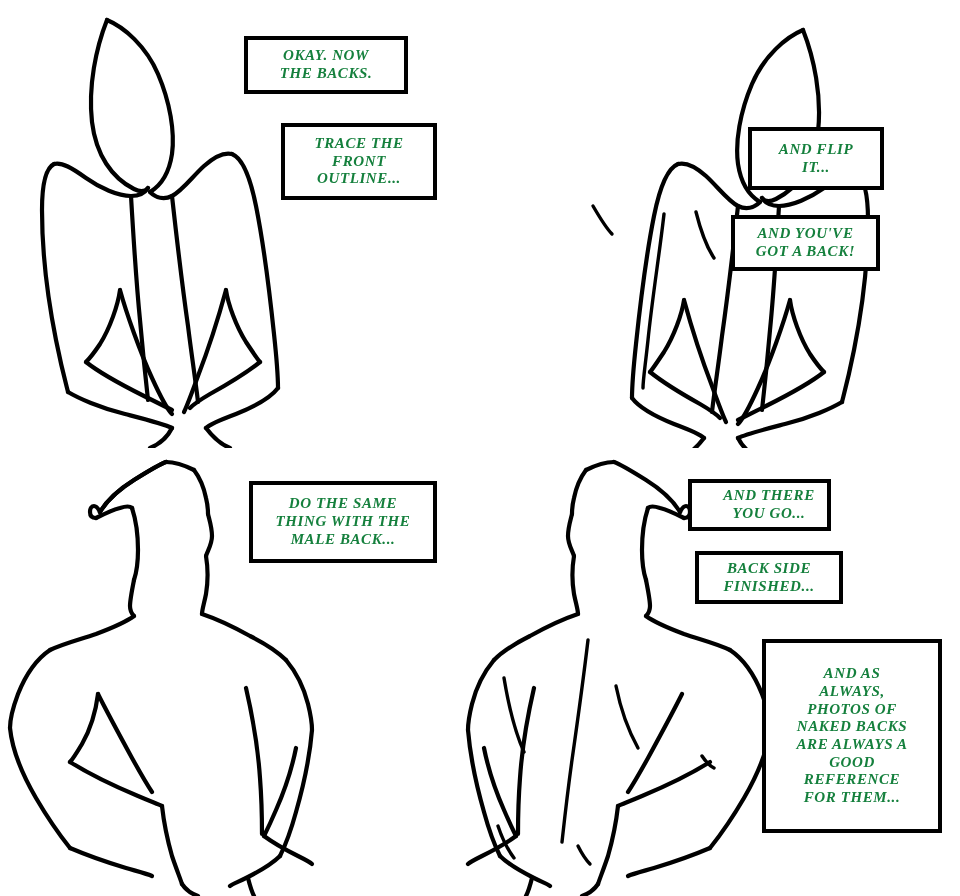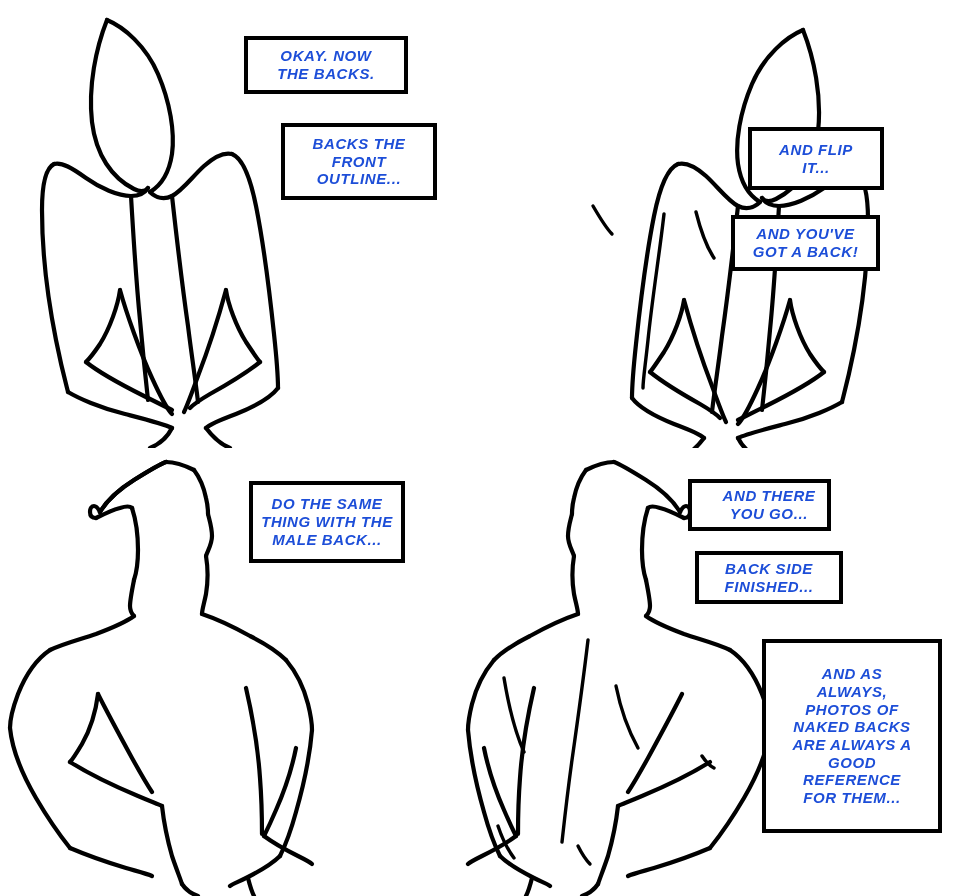--- a/index.html
+++ b/index.html
@@ -33,24 +33,24 @@
     box-sizing: border-box;
     background: #ffffff;
     border: 4px solid #000000;
     display: flex;
     align-items: center;
     justify-content: center;
     text-align: center;
     padding: 4px 6px;
   }
   .caption-text {
-    font-family: Liberation Sans, sans-serif;
+    font-family: Liberation Serif, serif;
     font-style: italic;
     font-weight: bold;
-    color: #1d4ed8;
+    color: #15803d;
     letter-spacing: 0.6px;
     white-space: pre-line;
     line-height: 1.18;
   }
   .cap-md  { font-size: 15px; }
 </style>
 </head>
 <body>
 
 <div id="page">
@@ -91,21 +91,21 @@
         <path d="M206 428 C 212 436, 220 444, 230 448"></path>
       </svg>
     </div>
 
     <div class="caption-box" style="left:244px; top:36px; width:164px; height:58px;">
       <span class="caption-text cap-md">OKAY. NOW
 THE BACKS.</span>
     </div>
 
     <div class="caption-box" style="left:281px; top:123px; width:156px; height:77px;">
-      <span class="caption-text cap-md">BACKS THE
+      <span class="caption-text cap-md">TRACE THE
 FRONT
 OUTLINE...</span>
     </div>
   </div>
 
   <div class="panel" style="left:480px; top:0px; width:480px; height:448px;">
 
     <div class="art">
       <svg width="480" height="448" viewBox="0 0 480 448" fill="none" stroke="#000000" stroke-width="4.2" stroke-linecap="round" stroke-linejoin="round">
 
@@ -189,21 +189,21 @@
         <path d="M296 300 C 292 320, 284 344, 276 362 C 270 376, 266 384, 264 388"></path>
         <path d="M264 388 C 272 394, 286 402, 298 408 C 306 412, 310 414, 312 416"></path>
 
         <path d="M246 240 C 252 266, 258 300, 260 330 C 262 356, 262 374, 262 386"></path>
 
         <path d="M182 436 C 186 442, 192 446, 198 448"></path>
         <path d="M248 430 C 250 438, 252 444, 254 448"></path>
       </svg>
     </div>
 
-    <div class="caption-box" style="left:249px; top:33px; width:156px; height:82px;">
+    <div class="caption-box" style="left:249px; top:33px; width:188px; height:82px;">
       <span class="caption-text cap-md">DO THE SAME
 THING WITH THE
 MALE BACK...</span>
     </div>
   </div>
 
   <div class="panel" style="left:440px; top:448px; width:520px; height:448px;">
 
     <div class="art">
       <svg width="520" height="448" viewBox="0 0 520 448" fill="none" stroke="#000000" stroke-width="4.2" stroke-linecap="round" stroke-linejoin="round">

